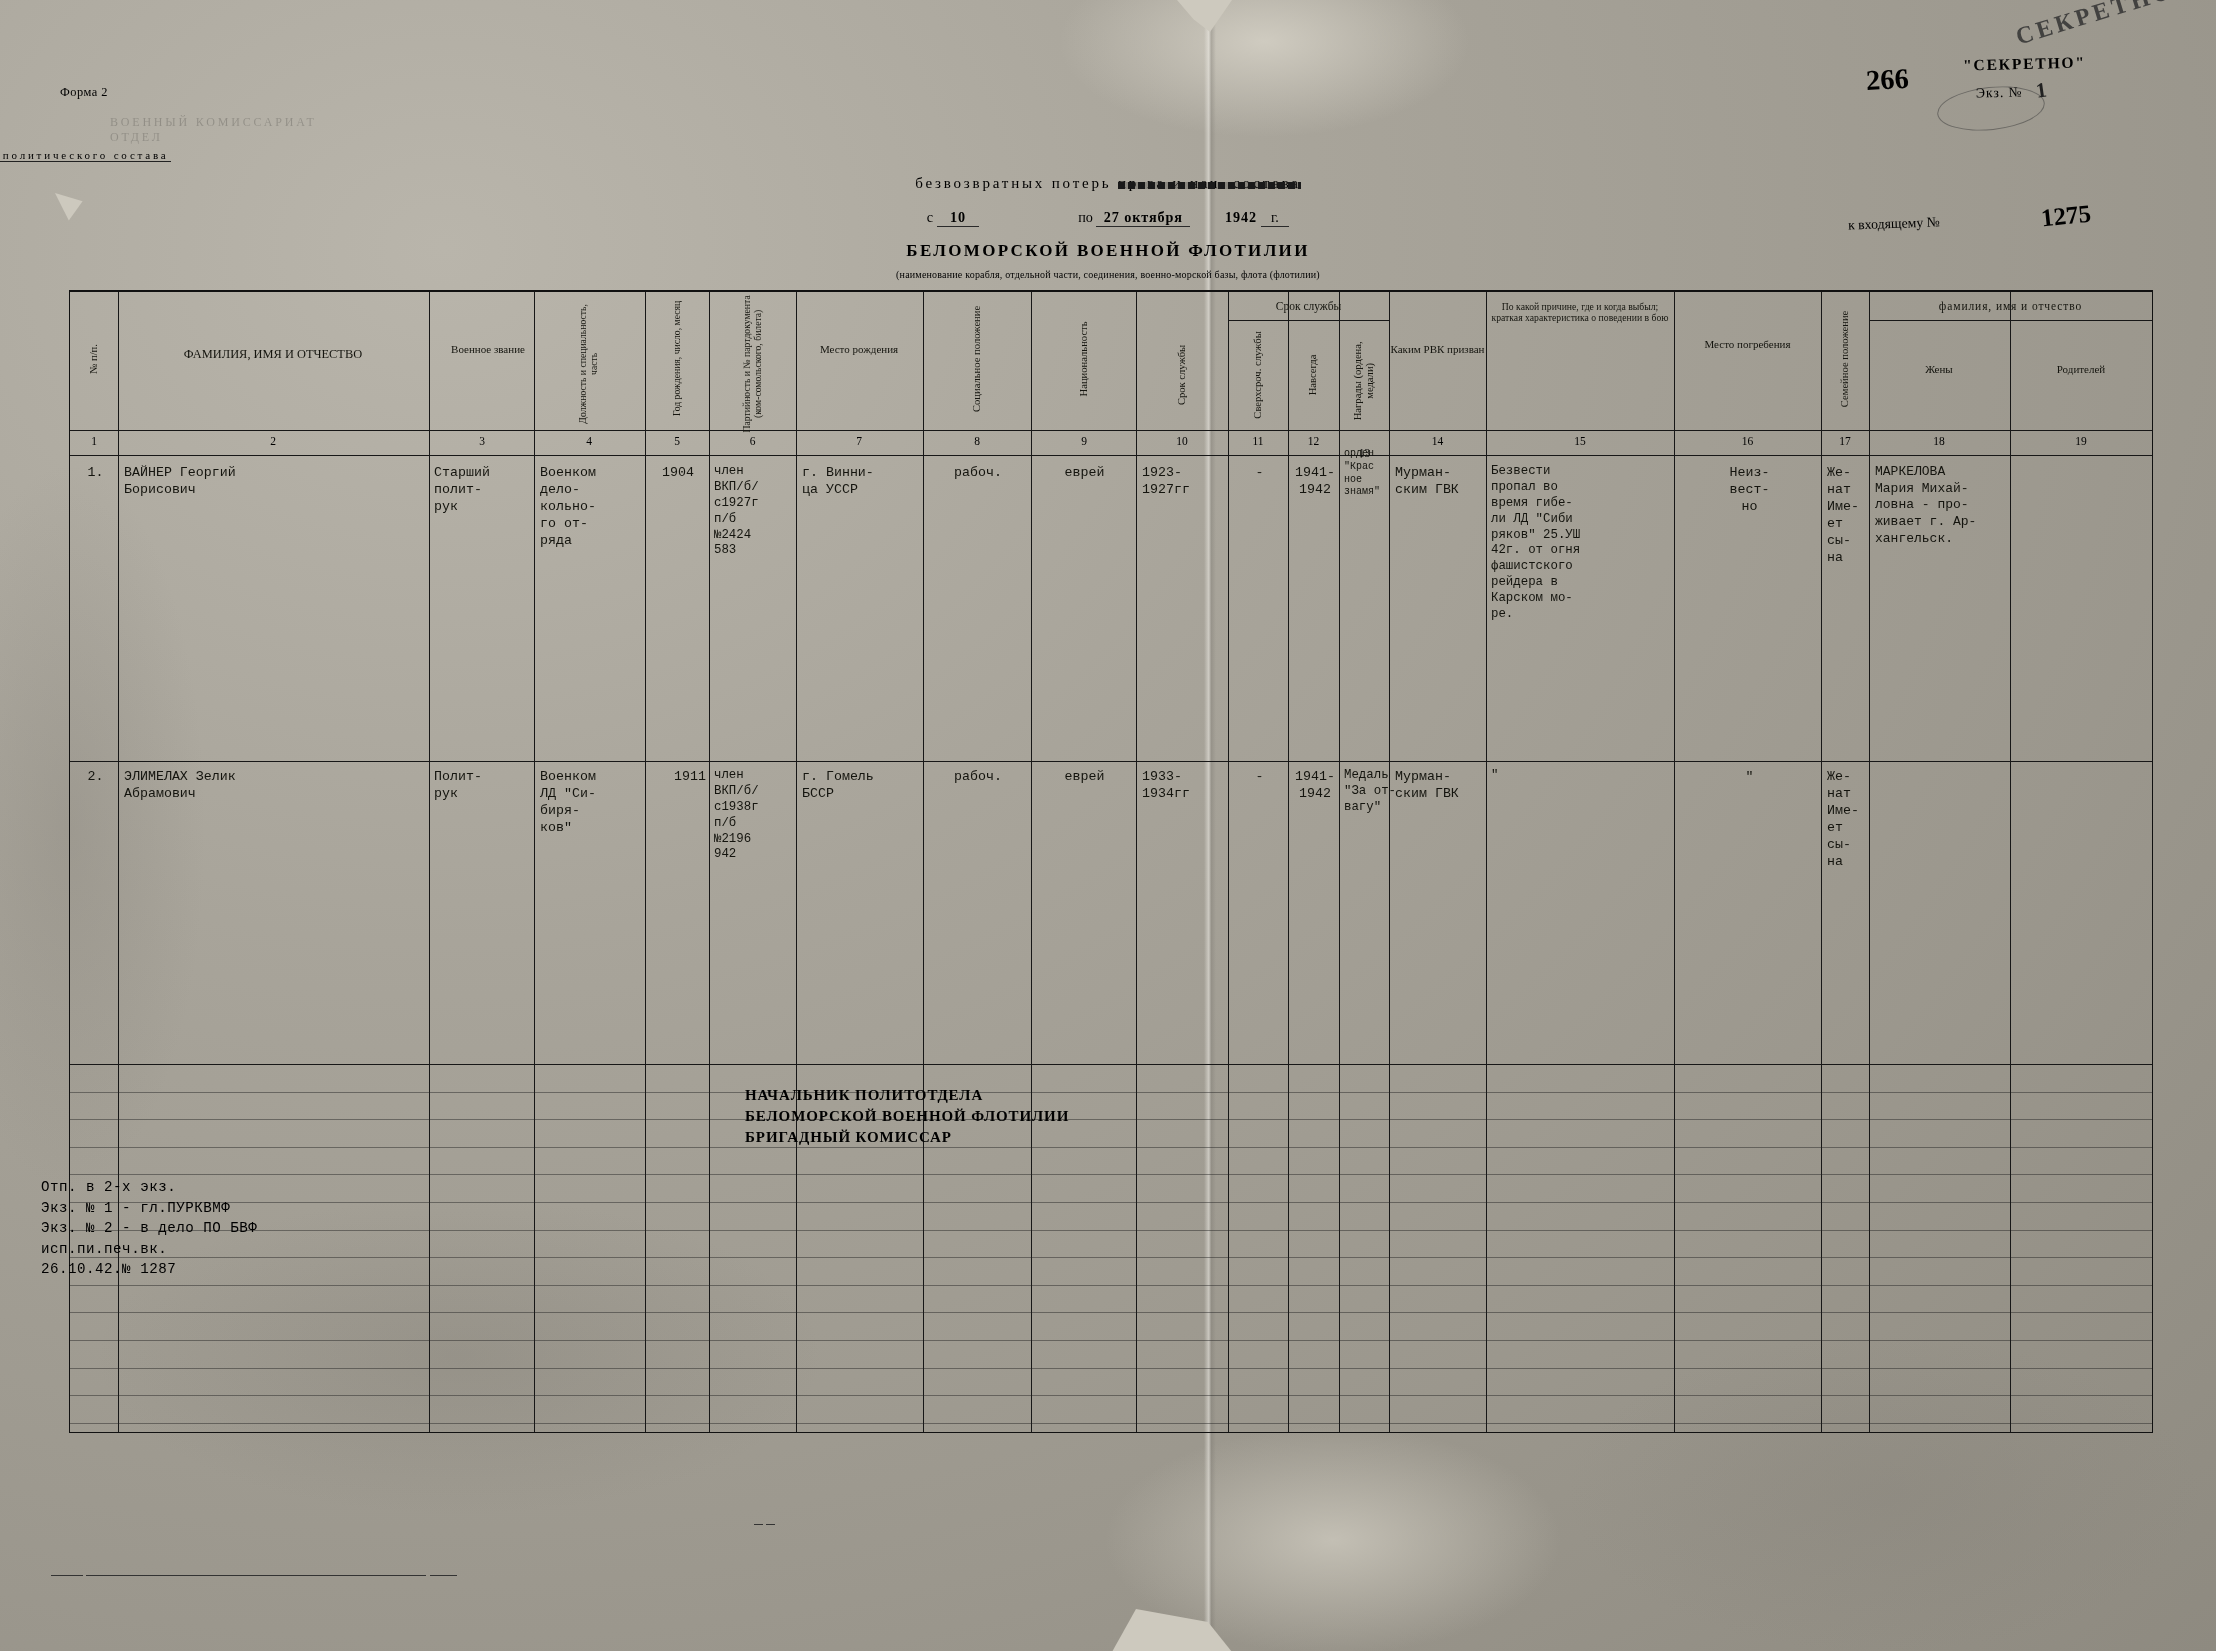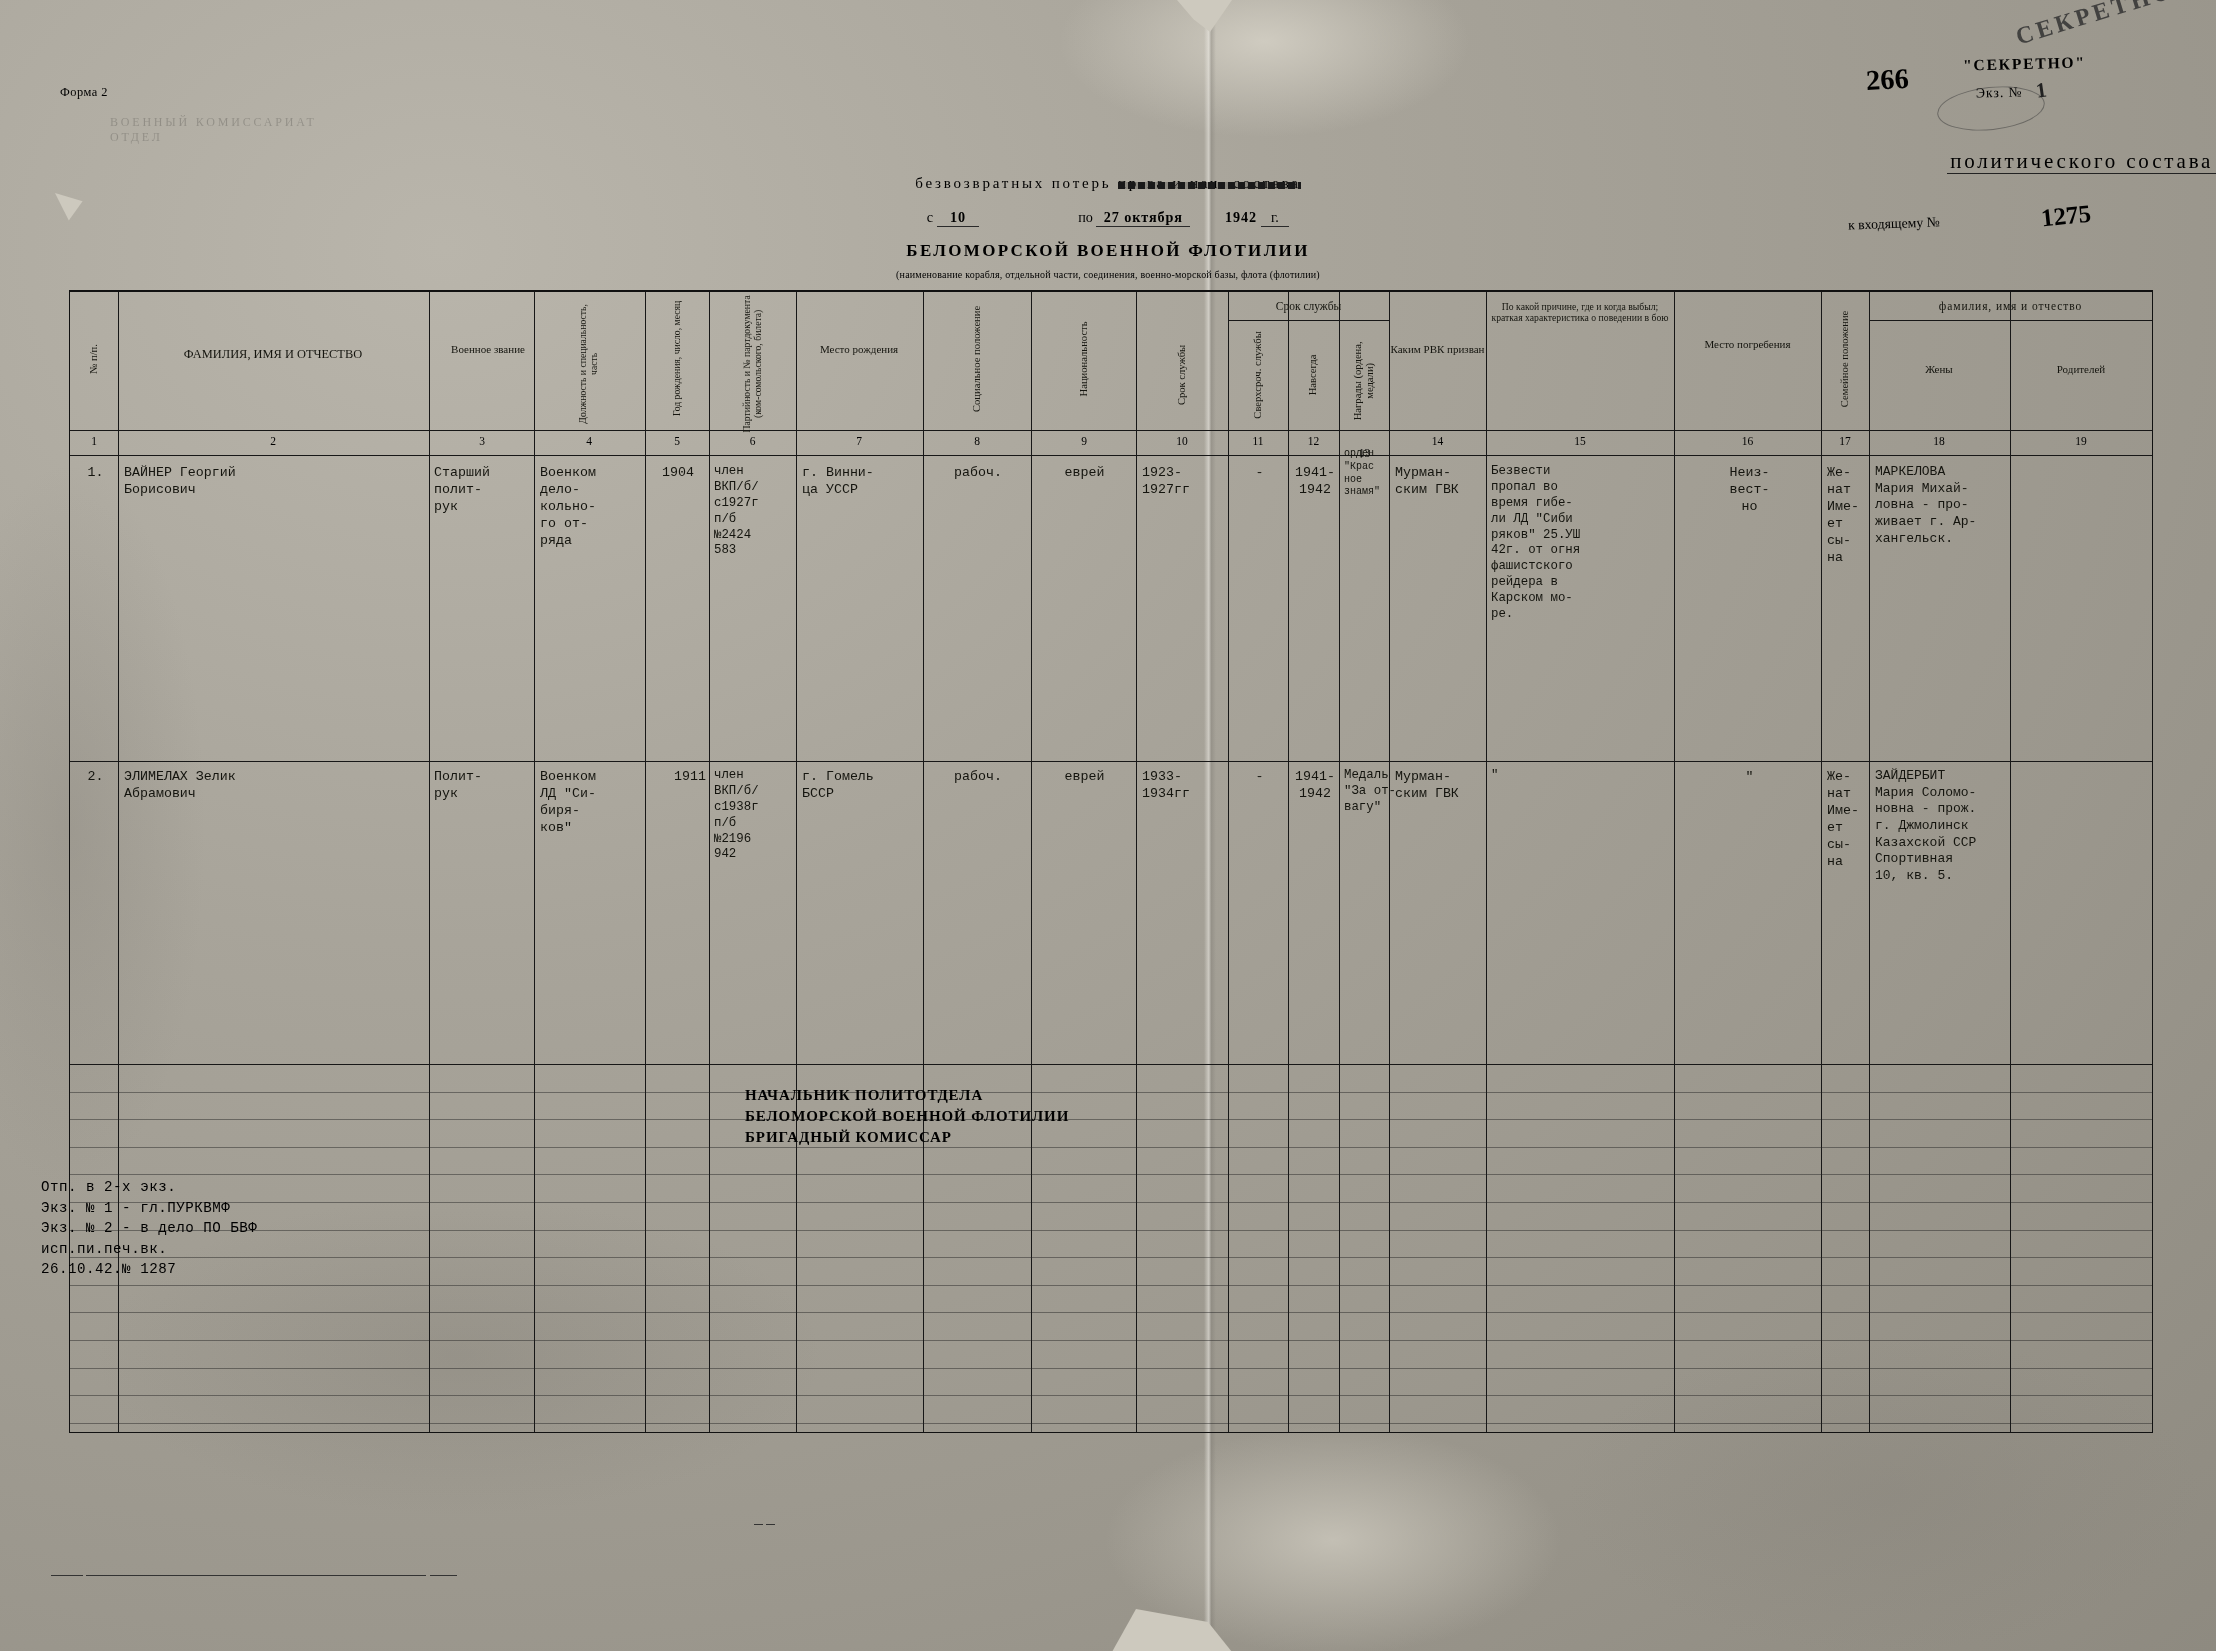--- a/index.html
+++ b/index.html
@@ -23,21 +23,21 @@
   .tear{position:absolute;background:#cdc9be;}
   .t1{left:1177px;top:0;width:55px;height:32px;clip-path:polygon(0 0,100% 0,60% 100%,30% 60%);}
   .t2{left:1112px;top:1609px;width:120px;height:43px;clip-path:polygon(20% 0,80% 30%,100% 100%,0 100%);}
   .t3{left:55px;top:193px;width:27.6px;height:27.6px;clip-path:polygon(0 0,100% 30%,50% 100%);}
 
   .ink{color:#1c1c1c;}
 
   
   #forma{position:absolute;left:60px;top:85px;font-size:12.4px;letter-spacing:0.5px;}
   #title{position:absolute;left:0;right:0;top:99px;text-align:center;font-size:31px;letter-spacing:8.3px;font-weight:bold;}
-  #sub1{position:absolute;left:0;right:0;top:149px;text-align:right;font-size:21px;letter-spacing:2.8px;}
+  #sub1{position:absolute;left:0;right:0;top:149px;text-align:left;font-size:11px;letter-spacing:2.8px;}
   #sub1 .ul{border-bottom:0.9px solid #222;padding:0 2.8px;}
   #sub2{position:absolute;left:0;right:0;top:175px;text-align:center;font-size:15px;letter-spacing:2.8px;}
   .strike{position:relative;}
   .strike:after{content:"";position:absolute;left:0;right:0;top:46%;height:6.4px;
      background:repeating-linear-gradient(90deg,#1a1a1a 0 7.4px,rgba(0,0,0,.2) 7.4px 10px);}
   #dateline{position:absolute;left:0;right:0;top:209px;text-align:center;font-size:14.2px;}
   #dateline span{display:inline-block;}
   .u{border-bottom:0.9px solid #2a2a2a;min-width:27.6px;padding:0 7.4px;}
   .hand{font-family:"Liberation Serif", serif;font-weight:bold;letter-spacing:0.9px;}
   #unit{position:absolute;left:0;right:0;top:241px;text-align:center;font-size:17px;letter-spacing:2.3px;font-weight:bold;}
@@ -298,27 +298,20 @@
       <div class="cell" style="left: 1325px; top: 476px; width: 88px; white-space: pre;">Мурман-
 ским ГВК</div>
       <div class="cell" style="left: 1421px; top: 476px; width: 180px; white-space: pre; font-size: 12.4px;">"</div>
       <div class="cell" style="left: 1610px; top: 476px; width: 139px; white-space: pre; text-align: center;">"</div>
       <div class="cell" style="left: 1757px; top: 476px; width: 40px; white-space: pre;">Же-
 нат
 Име-
 ет
 сы-
 на</div>
-      <div class="cell" style="left: 1805px; top: 476px; width: 132px; white-space: pre; font-size: 13px;">ЗАЙДЕРБИТ
-Мария Соломо-
-новна - прож.
-г. Джмолинск
-Казахской ССР
-Спортивная
-10, кв. 5.</div>
     </div>
 
   <div id="sigblock" style="white-space: pre;">НАЧАЛЬНИК ПОЛИТОТДЕЛА
 БЕЛОМОРСКОЙ ВОЕННОЙ ФЛОТИЛИИ
 БРИГАДНЫЙ КОМИССАР</div>
   <div id="signature"></div>
   <div id="signame"></div>
   <div id="otpblock" style="white-space: pre;">Отп. в 2-х экз.
 Экз. № 1 - гл.ПУРКВМФ
 Экз. № 2 - в дело ПО БВФ

